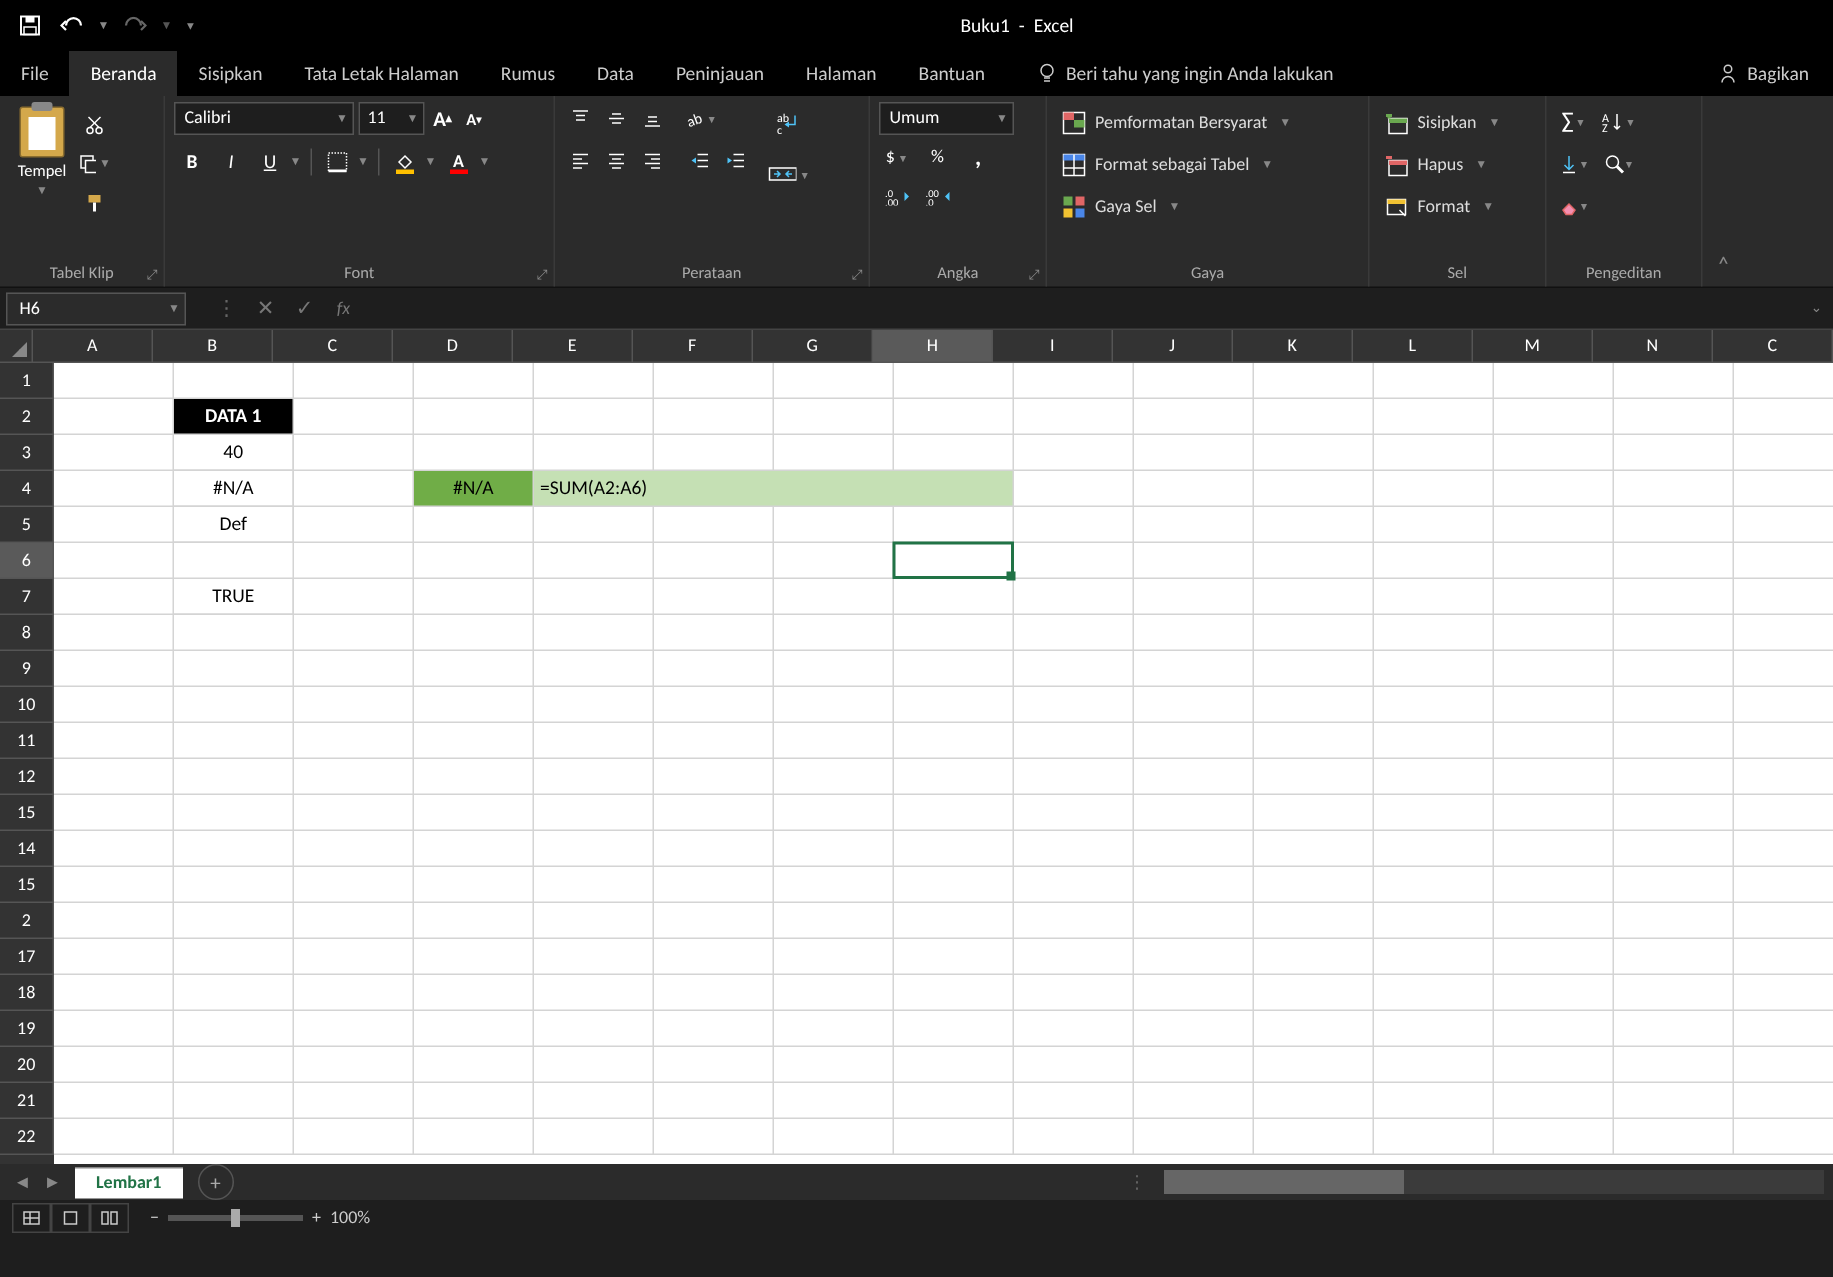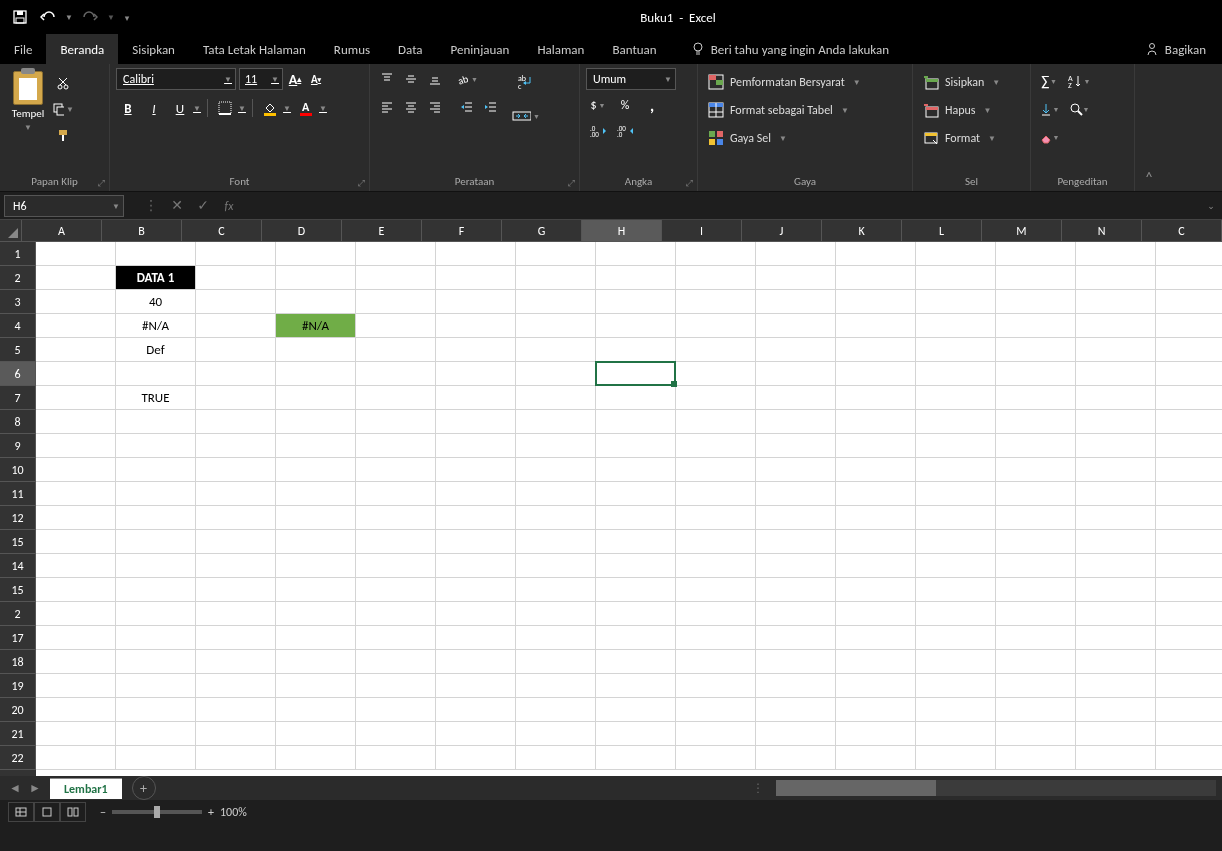--- a/index.html
+++ b/index.html
@@ -31,21 +31,21 @@
 
 .clip-main{display:flex;gap:2px;}
 .paste-btn{width:44px;display:flex;flex-direction:column;align-items:center;gap:2px;padding-top:3px;}
 .paste-icon{width:30px;height:34px;background:#d4a84b;border:1px solid #8a6d2f;position:relative;border-radius:2px;}
 .paste-icon::before{content:"";position:absolute;top:-4px;left:7px;width:14px;height:6px;background:#888;border-radius:2px;}
 .paste-icon::after{content:"";position:absolute;top:6px;left:5px;width:18px;height:22px;background:#fff;}
 .clip-col{display:flex;flex-direction:column;gap:4px;padding-top:4px;}
 .clip-btn{width:22px;height:22px;display:flex;align-items:center;justify-content:center;}
 
 
-.font-stack{display:flex;flex-direction:column;gap:6px;text-decoration:underline;}
+.font-stack{display:flex;flex-direction:column;gap:6px;}
 .font-row1{display:flex;gap:3px;align-items:center;}
 .font-name{width:120px;height:22px;background:#1e1e1e;border:1px solid #555;font-size:12px;color:#fff;padding-left:6px;display:flex;align-items:center;justify-content:space-between;}
 .font-size{width:44px;height:22px;background:#1e1e1e;border:1px solid #555;font-size:12px;color:#fff;padding-left:5px;display:flex;align-items:center;justify-content:space-between;}
 .drop-ar{font-size:8px;color:#888;padding-right:3px;}
 .sz-btn{width:18px;height:22px;display:flex;align-items:center;justify-content:center;font-size:12px;font-weight:bold;}
 .font-row2{display:flex;gap:2px;align-items:center;}
 .fmt-btn{width:24px;height:24px;display:flex;align-items:center;justify-content:center;font-size:13px;}
 .split-btn{display:flex;align-items:center;}
 .split-drop{width:10px;font-size:8px;color:#888;text-align:center;}
 
@@ -217,21 +217,21 @@
           <div class="clip-btn">
               <svg width="14" height="14">
                 <rect x="3" y="2" width="8" height="5" fill="#d4a84b"></rect>
                 <line x1="7" y1="7" x2="7" y2="13" stroke="#fff" stroke-width="2"></line>
               </svg>
             </div>
         </div>
       </div>
     </div>
     <div class="group-label">
-        <span>Papan Klip</span>
+        <span>Tabel Klip</span>
         <span class="dlg-launch">⤢</span>
       </div>
   </div>
 
   <div class="group" style="width:260px">
     <div class="group-content">
         <div class="font-stack">
       <div class="font-row1">
         <div class="font-name">
               <span>Calibri</span>
@@ -943,20 +943,21 @@
         <div class="cell" style="left: 880px; top: 504px;"></div>
         <div class="cell" style="left: 960px; top: 504px;"></div>
         <div class="cell" style="left: 1040px; top: 504px;"></div>
         <div class="cell" style="left: 1120px; top: 504px;"></div>
         <div class="cell hdr" style="left: 80px; top: 24px;">DATA 1</div>
         <div class="cell center" style="left: 80px; top: 48px;">40</div>
         <div class="cell center" style="left: 80px; top: 72px;">#N/A</div>
         <div class="cell center" style="left: 80px; top: 96px;">Def</div>
         <div class="cell center" style="left: 80px; top: 144px;">TRUE</div>
         <div class="cell green-dark" style="left: 240px; top: 72px;">#N/A</div>
+        <div class="cell green-light left" style="left: 320px; top: 72px; width: 320px; z-index: 2;">=SUM(A2:A6)</div>
         <div class="cell selected" style="left: 559px; top: 119px; width: 81px; height: 25px; background: transparent;">
           <div class="fill-handle"></div>
         </div>
       </div>
   </div>
 </div>
 
 <div class="sheet-bar">
   <div class="sheet-nav">
     <div class="sn-btn">◄</div>

